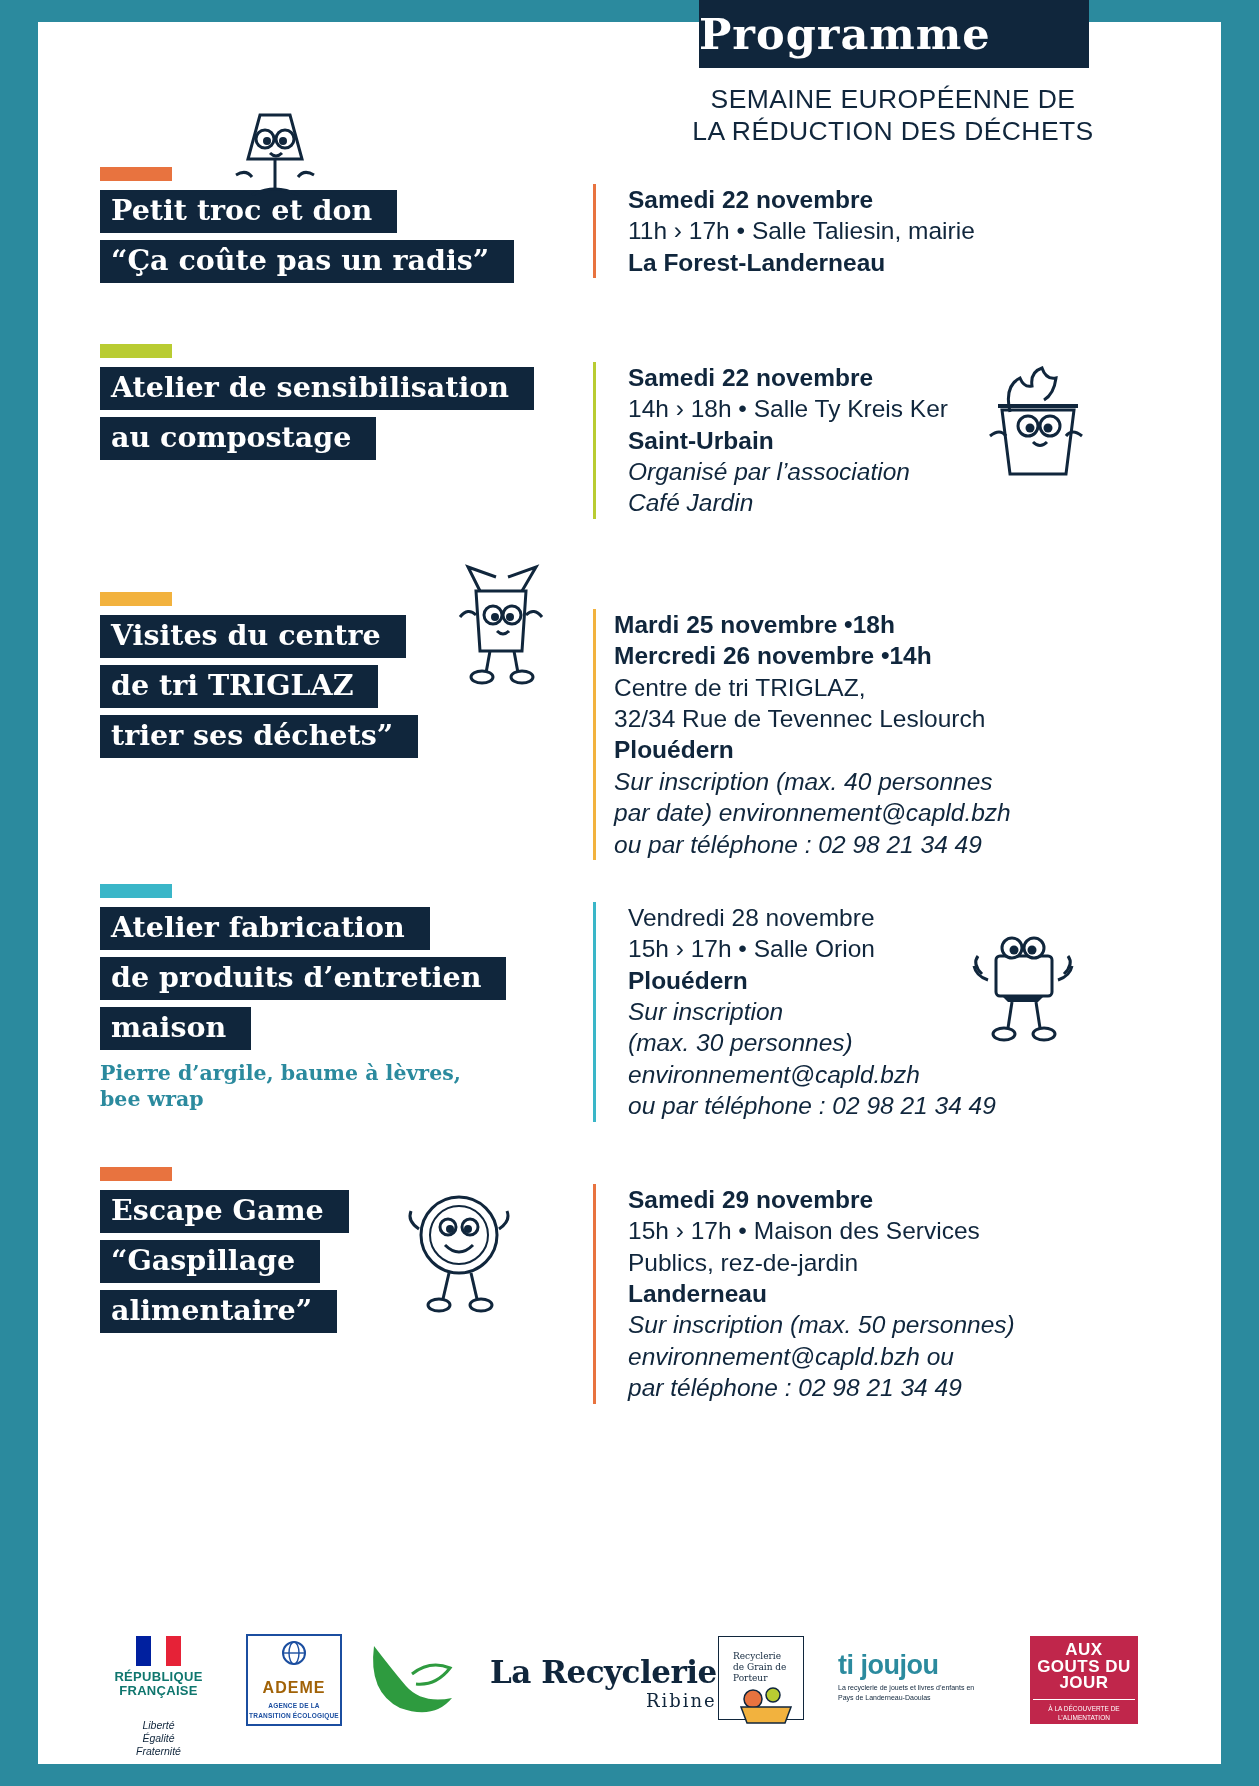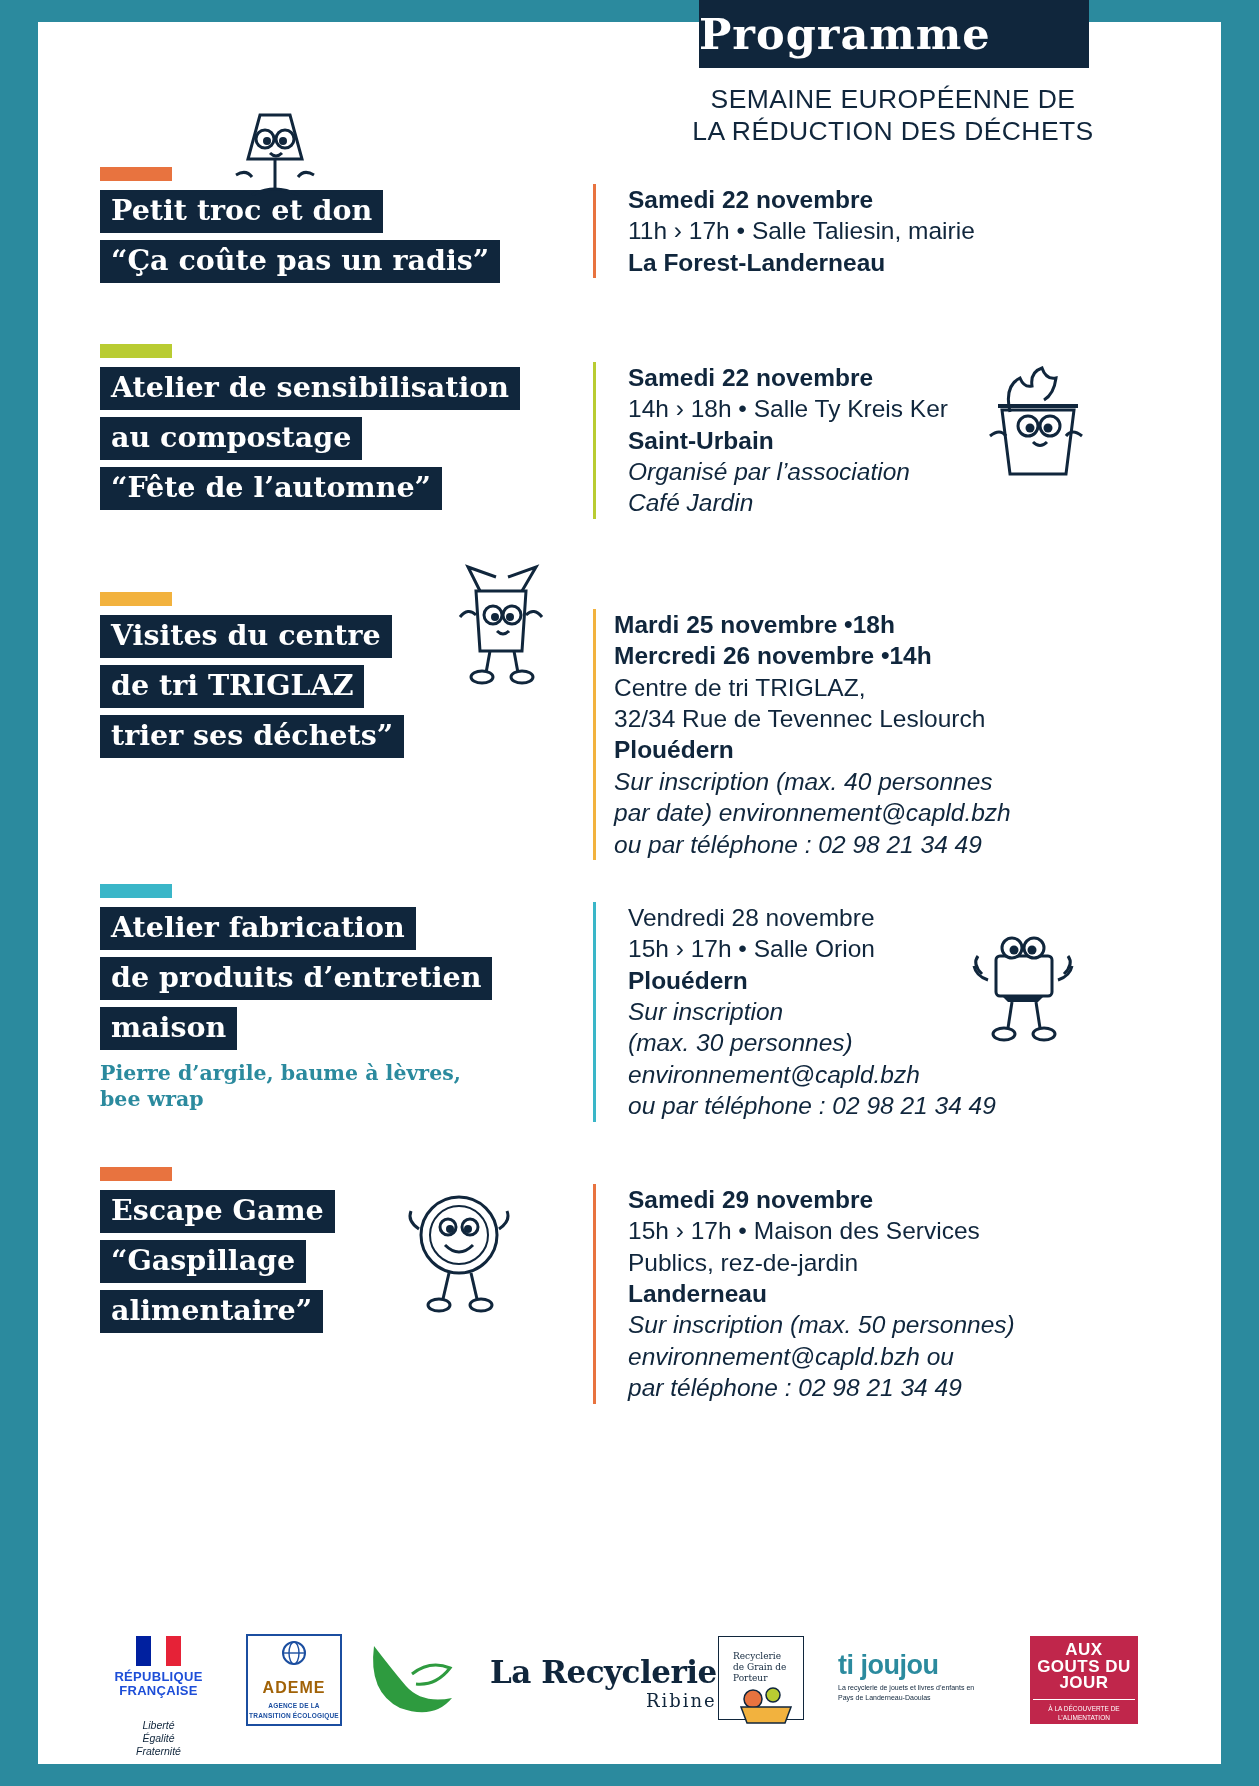--- a/index.html
+++ b/index.html
@@ -35,21 +35,21 @@
   .sub2{top:94px;}
 
   
   .event{position:absolute;}
   .bar{position:absolute;width:72px;height:14px;}
   .titles{position:absolute;}
   .tline{
     display:inline-block;background:#10263c;color:#ffffff;
     font-family:"DejaVu Serif", serif;font-weight:bold;
     font-size:28.5px;line-height:1.02;
-    padding:6px 11px 8px 11px;margin-bottom:7px;
+    padding:6px 25px 8px 11px;margin-bottom:7px;
     white-space:nowrap;
   }
   .subtitle-blue{
     font-family:"DejaVu Serif", serif;font-weight:bold;
     color:#2b8a9e;font-size:20.5px;line-height:1.25;
     margin-top:4px;max-width:430px;
   }
   .details{
     position:absolute;left:0;top:0;padding-left:32px;
     border-left:3px solid #ccc;
@@ -60,21 +60,21 @@
   .details b{font-weight:bold;}
   .details i{font-style:italic;}
 
   
   .mascot{position:absolute;}
   .mascot svg{display:block;}
 
   
   .footer{position:absolute;left:0;bottom:0;width:100%;height:150px;}
   .logo{position:absolute;}
-  .rf-title{font-weight:bold;font-size:13px;color:#1d4ed8;letter-spacing:.3px;text-align:center;line-height:1.1;}
+  .rf-title{font-weight:bold;font-size:13px;color:#0f766e;letter-spacing:.3px;text-align:center;line-height:1.1;}
   .rf-motto{font-size:10.5px;font-style:italic;color:#10263c;text-align:center;line-height:1.25;margin-top:20px;}
   .flag{display:flex;width:46px;height:30px;margin:0 auto 4px auto;}
   .flag i{flex:1;}
   .ademe{border:2px solid #1b4ea0;width:96px;height:92px;text-align:center;box-sizing:border-box;}
   .ademe .a1{color:#a16207;font-weight:bold;font-size:16px;letter-spacing:1px;margin-top:5px;}
   .ademe .a2{font-size:6.5px;color:#1b4ea0;font-weight:bold;line-height:1.5;letter-spacing:.2px;margin-top:4px;}
   .recyclerie .r1{font-family:"DejaVu Serif", serif;font-weight:bold;font-size:31px;color:#10263c;letter-spacing:-.5px;}
   .recyclerie .r2{font-family:"DejaVu Serif", serif;font-size:18px;color:#10263c;text-align:right;letter-spacing:2px;}
   .tijoujou .t1{font-size:27px;font-weight:bold;color:#2b8a9e;letter-spacing:-.5px;}
   .tijoujou .t2{font-size:7px;color:#10263c;line-height:1.4;margin-top:2px;}
@@ -124,21 +124,20 @@
         <path d="M96 78 q-10 -6 -16 2" fill="none" stroke="#10263c" stroke-width="3"></path>
       </svg>
     </div>
   </div>
 
   <div class="event" style="left:0;top:300px;">
     <div class="bar" style="left:62px;top:22px;background:#b9cc32;"></div>
     <div class="titles" style="left:62px;top:45px;">
       <div><span class="tline">Atelier de sensibilisation</span></div>
       <div><span class="tline">au compostage</span></div>
-      <div><span class="tline">“Fête de l’automne”</span></div>
     </div>
     <div class="details" style="left:555px;top:40px;border-left-color:#b9cc32;">
       <div class="ln"><b>Samedi 22 novembre</b></div>
       <div class="ln"><span>14h › 18h • Salle Ty Kreis Ker</span></div>
       <div class="ln"><b>Saint-Urbain</b></div>
       <div class="ln"><i>Organisé par l’association</i></div>
       <div class="ln"><i>Café Jardin</i></div>
     </div>
 
     <div class="mascot" style="left:938px;top:28px;">

